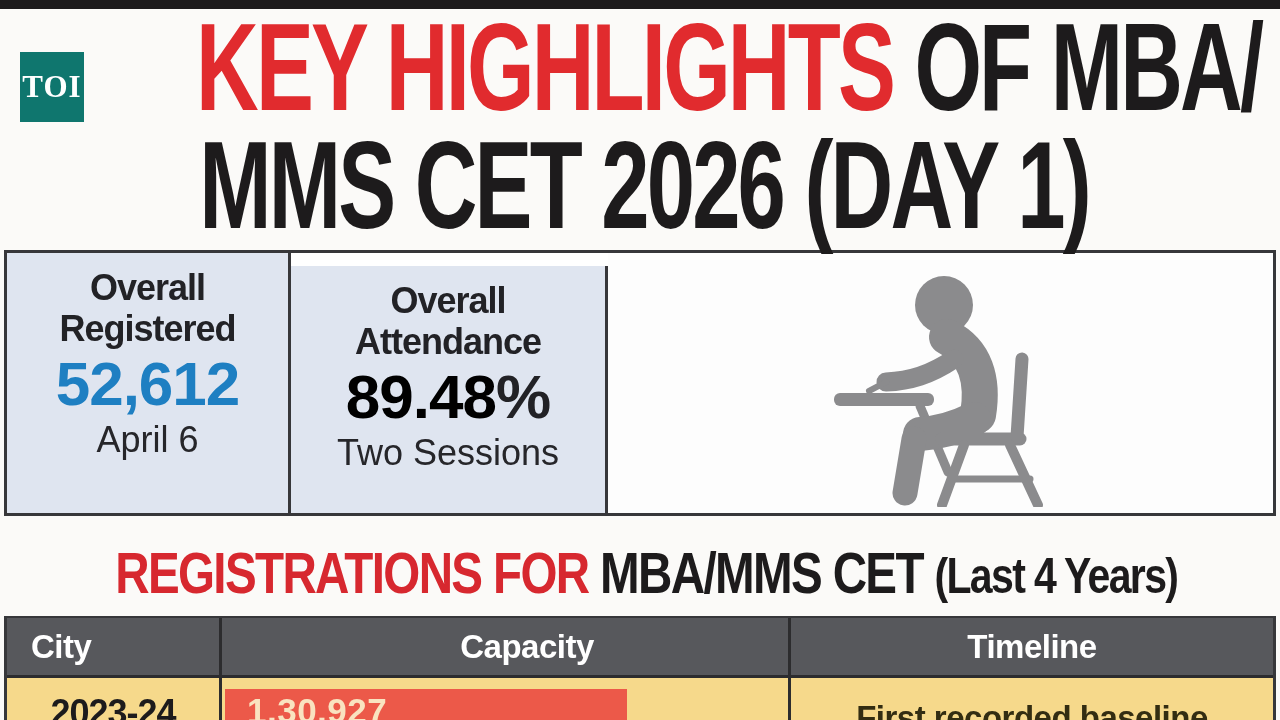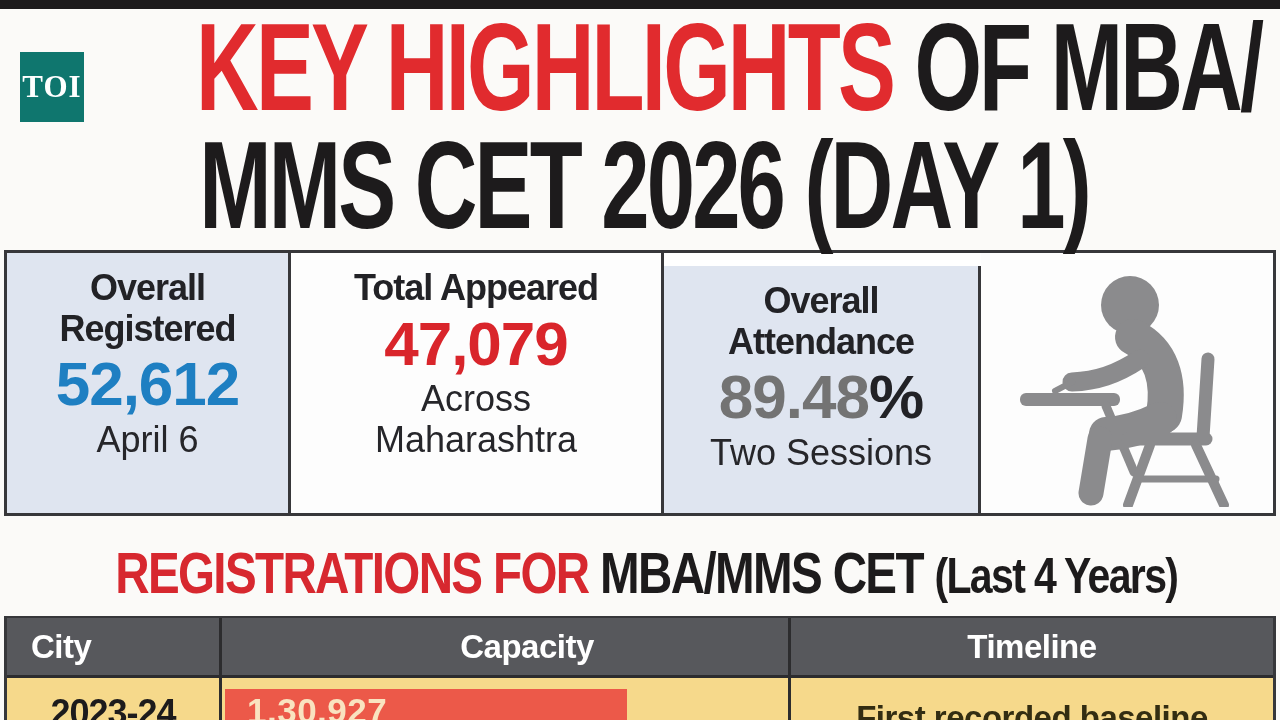--- a/index.html
+++ b/index.html
@@ -38,21 +38,21 @@
     align-items:center;text-align:center;padding-top:15px;
   }
   .stat-cell.last{border-right:none;flex:1;}
   .bg-blue{background:#dfe5f0;}
   .bg-white{background:#fdfdfd;}
   .stat-label{
     font-size:36px;font-weight:800;color:#222226;line-height:1.13;letter-spacing:-1px;max-width:270px;
   }
   .stat-value{font-size:62px;font-weight:800;letter-spacing:-1px;line-height:1.12;}
   .val-blue{color:#1e7fc2;}
-  .val-blue2{color:#737373;}
+  .val-blue2{color:#000000;}
   .val-red{color:#d9252b;}
   .stat-suffix{color:#222226;}
   .stat-sub{font-size:36px;color:#26262a;line-height:1.14;}
   .sub-narrow{max-width:250px;}
 
   
   .section-head{
     position:absolute;top:542px;left:0;width:1280px;text-align:center;color:#1d1b1c;
     font-size:58px;font-weight:800;letter-spacing:-2px;white-space:nowrap;
     transform:scaleX(0.82);transform-origin:50% 50%;line-height:62px;
@@ -111,25 +111,20 @@
   </div>
 
   <div class="stats">
 
     <div class="stat-cell bg-blue" style="width:284px;">
       <div class="stat-label">Overall Registered</div>
       <div class="stat-value val-blue">52,612</div>
       <div class="stat-sub">April 6</div>
     </div>
 
-    <div class="stat-cell bg-white" style="width:373px;">
-      <div class="stat-label">Total Appeared</div>
-      <div class="stat-value val-red">47,079</div>
-      <div class="stat-sub sub-narrow">Across Maharashtra</div>
-    </div>
 
     <div class="stat-cell bg-blue" style="width:317px;margin-top:13px;">
       <div class="stat-label">Overall Attendance</div>
       <div class="stat-value"><span class="val-blue2">89.48</span><span class="stat-suffix">%</span></div>
       <div class="stat-sub">Two Sessions</div>
     </div>
 
     <div class="stat-cell bg-white last icon-wrap">
       <svg width="230" height="240" viewBox="0 0 230 240">
         <g fill="none" stroke="#8b8b8d" stroke-linecap="round">

